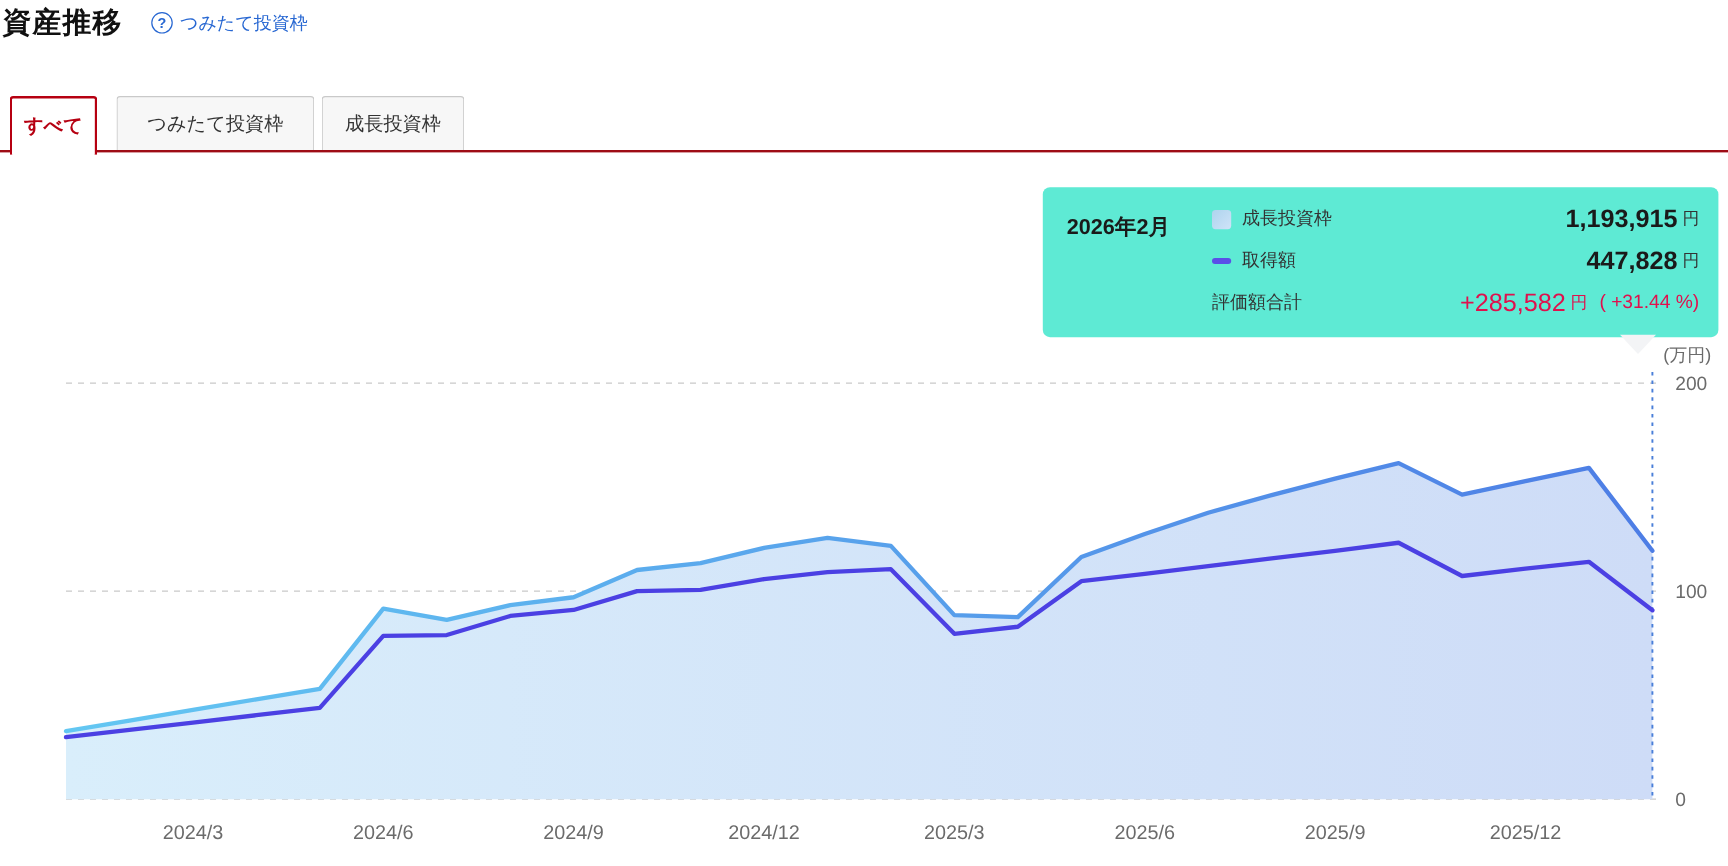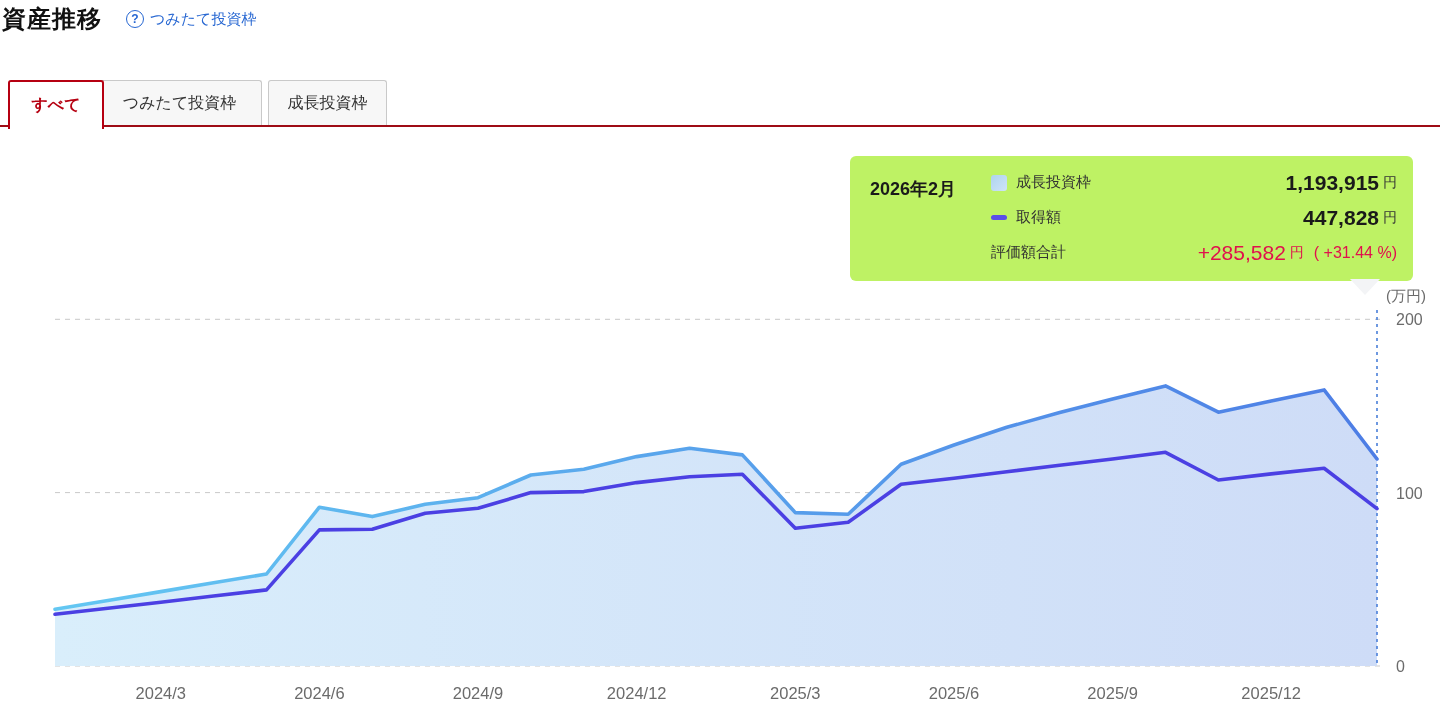--- a/index.html
+++ b/index.html
@@ -16,31 +16,31 @@
 
   
   .tabbar { position:absolute; left:0; top:80px; width:1440px; height:49px; z-index:5; }
   .tab-underline { position:absolute; left:0; top:45px; width:1440px; height:2px; background:#9e0c15; }
   .tab { position:absolute; top:0; display:flex; align-items:center; justify-content:center;
          font-size:16px; cursor:pointer; }
   .tab.inactive { height:45px; background:#f7f7f7; border:1px solid #c9c9c9; border-bottom:none;
                   border-radius:3px 3px 0 0; color:#333; }
   .tab.active { height:49px; background:#ffffff; border:2px solid #b60011; border-bottom:none;
                 border-radius:3px 3px 0 0; color:#b60011; font-weight:bold; z-index:2; }
-  .tab1 { left:8px;   width:96px;  }
+  .tab1 { left:8px;   width:73px;  }
   .tab2 { left:97px;  width:165px; }
   .tab3 { left:268px; width:119px; }
 
   
   .chart-wrap { position:absolute; left:0; top:0; width:1440px; height:722px; z-index:1; }
   svg text { font-family:"Liberation Sans","DejaVu Sans",sans-serif; }
 
   
-  .tooltip { position:absolute; left:850px; top:156px; width:563px; height:125px;
-             background:#bef264; border-radius:6px; z-index:6; }
+  .tooltip { position:absolute; left:869px; top:156px; width:563px; height:125px;
+             background:#5eead4; border-radius:6px; z-index:6; }
   .tt-pointer { position:absolute; left:1350px; top:279px; width:0; height:0; z-index:6;
                 border-left:15px solid transparent; border-right:15px solid transparent;
                 border-top:16px solid #f3f4f6; }
   .tt-date { position:absolute; left:20px; top:21px; font-size:18px; font-weight:bold; color:#1a1a1a; }
   .tt-rows { position:absolute; left:141px; top:9px; width:406px; }
   .tt-row { display:flex; align-items:center; height:35px; white-space:nowrap; }
   .sw { flex:0 0 auto; margin-right:9px; }
   .sw-area { width:16px; height:16px; border-radius:3px;
              background:linear-gradient(135deg,#aed4ee 0%,#cfe3f8 100%); }
   .sw-line { width:16px; height:5px; border-radius:2.5px; background:#5a4fe8; }

